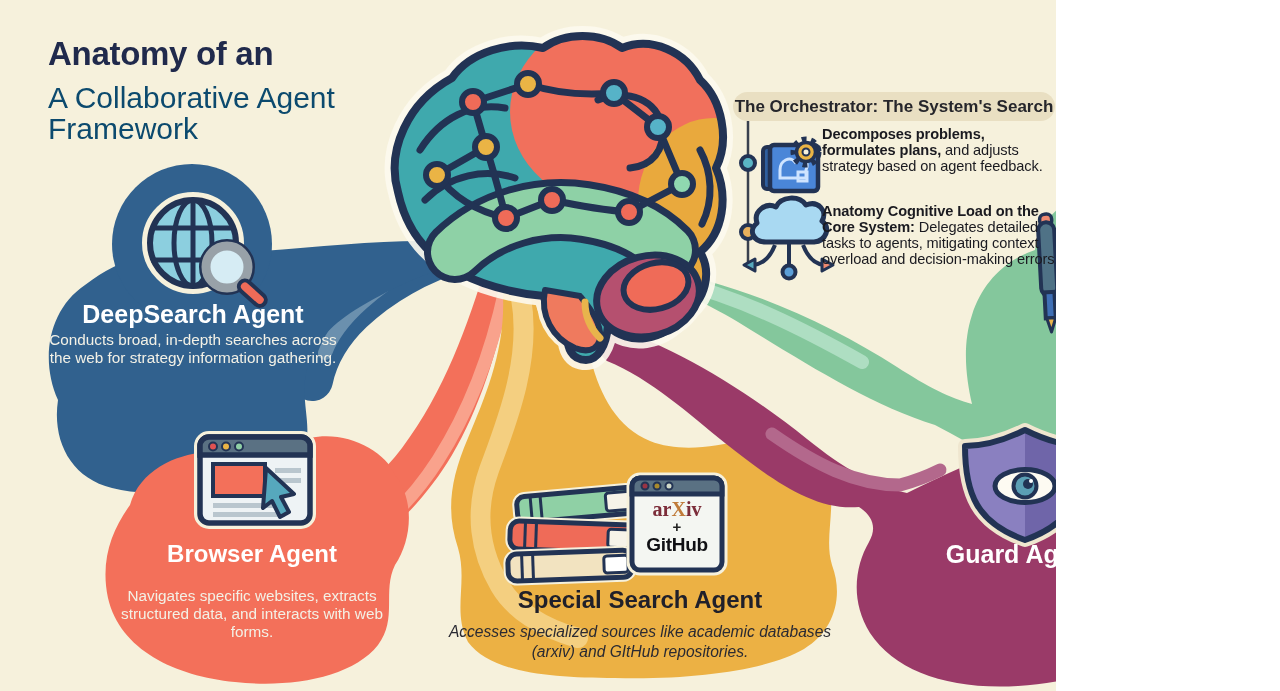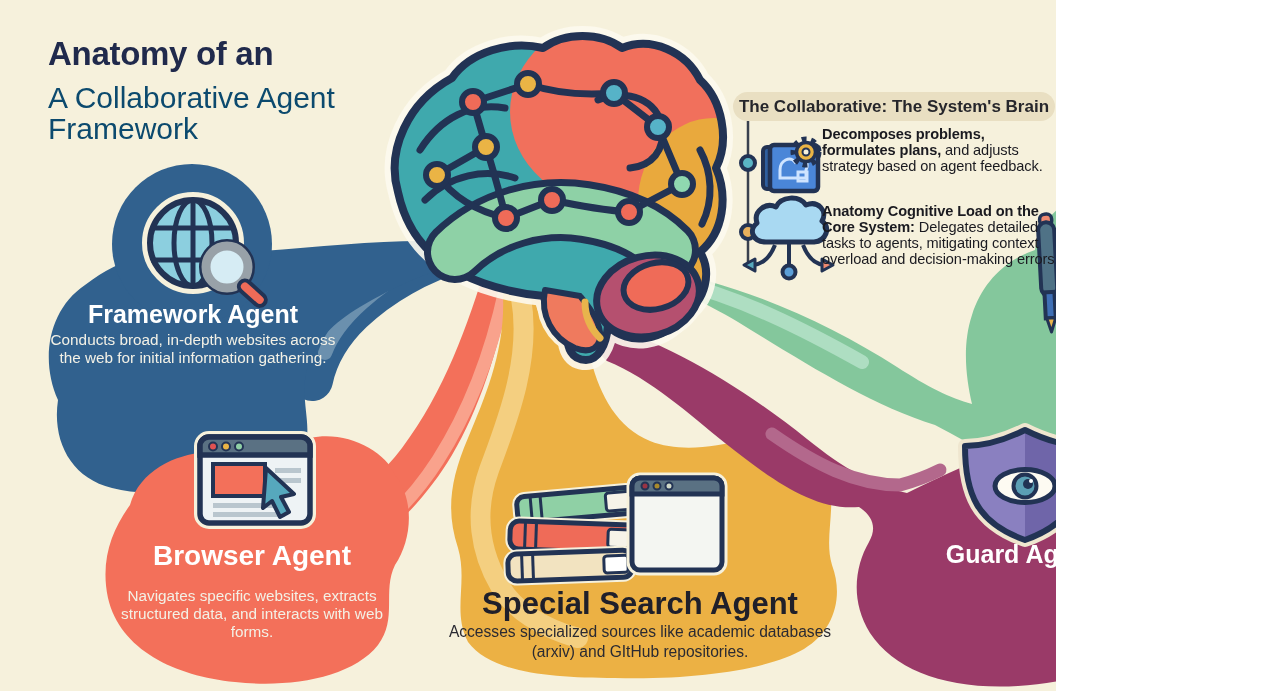--- a/index.html
+++ b/index.html
@@ -253,36 +253,41 @@
   <div class="abs" style="left:48px;top:36px;width:430px;">
     <div class="title-bold">
       <div>Anatomy of an</div>
     </div>
     <div class="title-reg">
       <div>A Collaborative Agent</div>
       <div>Framework</div>
     </div>
   </div>
 
-  <div class="abs pill">The Collaborative: The System's Brain</div>
+  <div class="abs pill">The Orchestrator: The System's Search</div>
 
   <div class="abs bullet" style="left:822px;top:127px;width:234px;">
     <b>Decomposes problems, formulates plans,</b><span> and adjusts strategy based on agent feedback.</span>
   </div>
 
   <div class="abs bullet" style="left:822px;top:204px;width:240px;">
     <b>Anatomy Cognitive Load on the Core System:</b><span> Delegates detailed tasks to agents, mitigating context overload and decision-making errors.</span>
   </div>
 
-  <div class="abs agent-title t-white" style="left:58px;top:300px;width:270px;font-size:25px;">Framework Agent</div>
-  <div class="abs agent-desc d-white" style="left:48px;top:331px;width:290px;font-size:15.3px;line-height:18px;">Conducts broad, in-depth websites across the web for initial information gathering.</div>
-
-  <div class="abs agent-title t-white" style="left:122px;top:540px;width:260px;font-size:28px;">Browser Agent</div>
+  <div class="abs agent-title t-white" style="left:58px;top:300px;width:270px;font-size:25px;">DeepSearch Agent</div>
+  <div class="abs agent-desc d-white" style="left:48px;top:331px;width:290px;font-size:15.3px;line-height:18px;">Conducts broad, in-depth searches across the web for strategy information gathering.</div>
+
+  <div class="abs agent-title t-white" style="left:122px;top:540px;width:260px;font-size:24px;">Browser Agent</div>
   <div class="abs agent-desc d-white" style="left:117px;top:571px;width:270px;font-size:15.3px;line-height:18px;margin-top:16px;">Navigates specific websites, extracts structured data, and interacts with web forms.</div>
 
-  <div class="abs agent-title" style="left:460px;top:586px;width:360px;font-size:31px;color:#20202a;">Special Search Agent</div>
-  <div class="abs agent-desc" style="left:445px;top:622px;width:390px;font-size:15.6px;line-height:19.5px;color:#2a2a32;">Accesses specialized sources like academic databases (arxiv) and GItHub repositories.</div>
+  <div class="abs agent-title" style="left:460px;top:586px;width:360px;font-size:24px;color:#20202a;">Special Search Agent</div>
+  <div class="abs agent-desc" style="left:445px;top:622px;width:390px;font-size:15.6px;line-height:19.5px;color:#2a2a32;font-style:italic;">Accesses specialized sources like academic databases (arxiv) and GItHub repositories.</div>
 
   <div class="abs agent-title t-white" style="left:891px;top:540px;width:260px;font-size:25px;">Guard Agent</div>
 
 
+  <div class="abs badge" style="left:630px;top:500px;width:94px;">
+    <div class="arx"><span>ar</span><span class="x">X</span><span>iv</span></div>
+    <div class="plus">+</div>
+    <div class="gh">GitHub</div>
+  </div>
 
 </div>
 
 </body></html>

